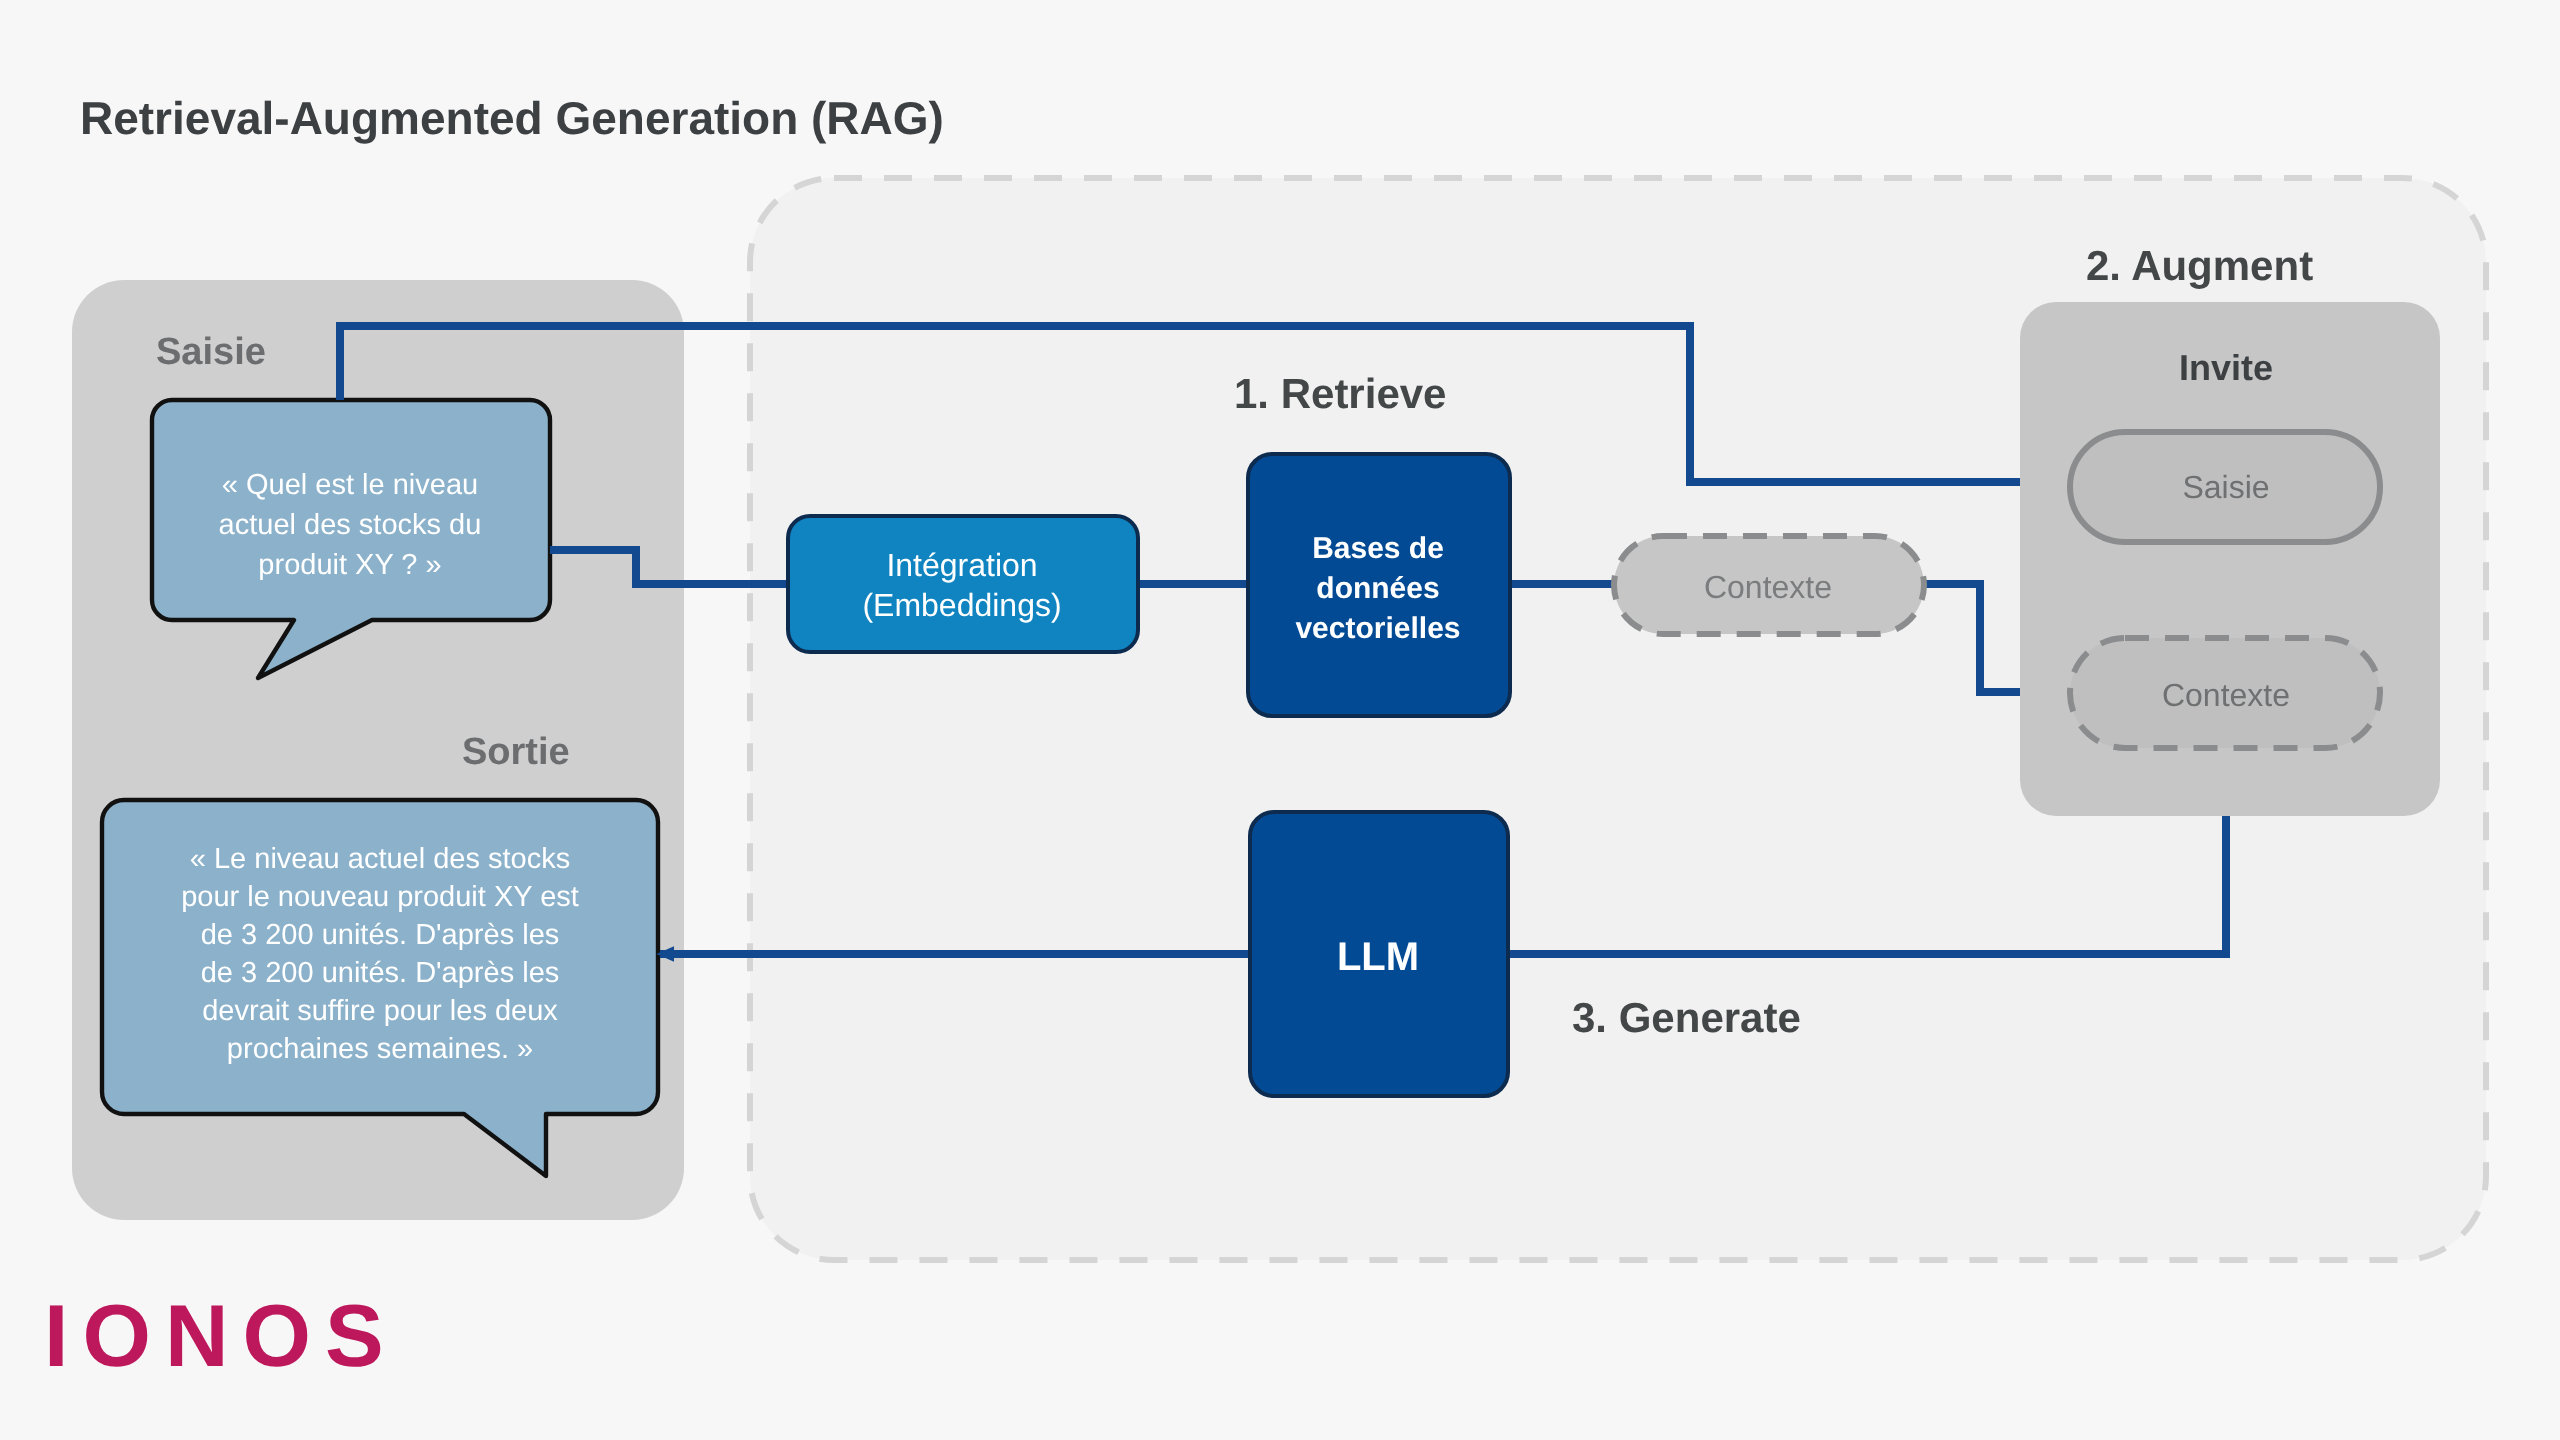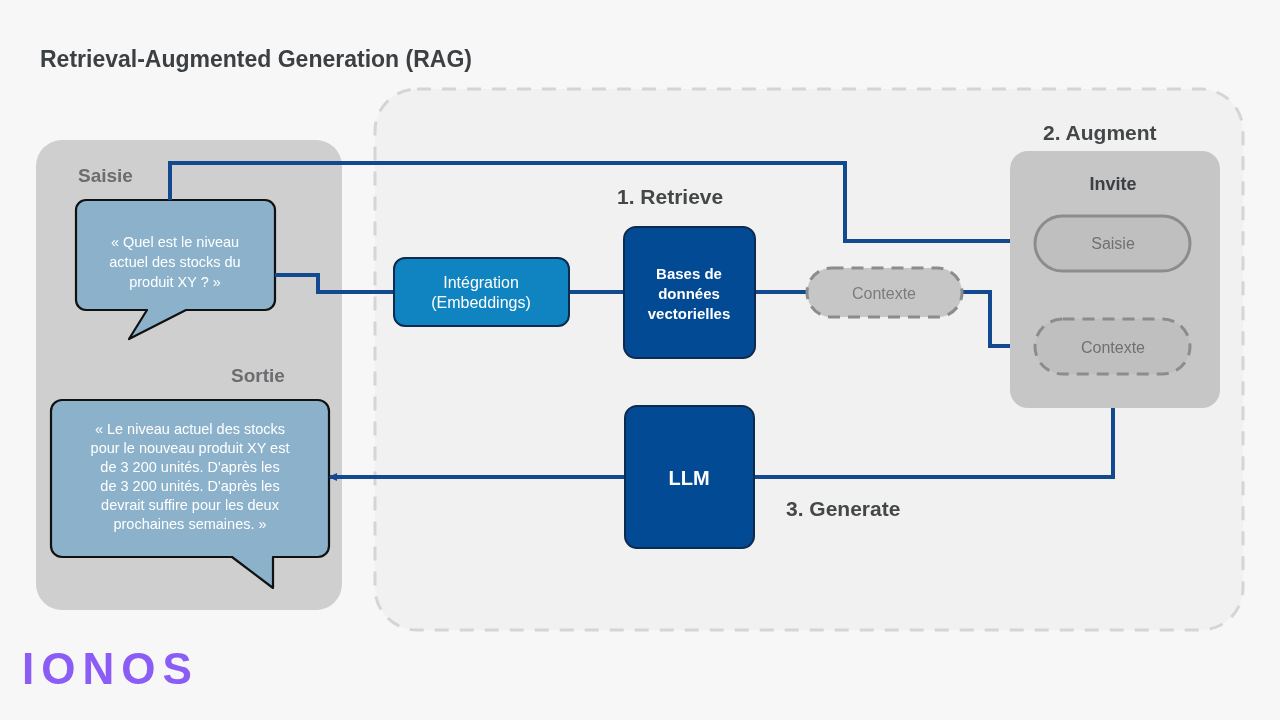--- a/index.html
+++ b/index.html
@@ -77,21 +77,21 @@
     font-size: 16px;
     fill: #6e7072;
   }
   .logo {
     position: absolute;
     left: 22px;
     top: 644px;
     font-size: 44px;
     font-weight: bold;
     letter-spacing: 7px;
-    color: #8b5cf6;
+    color: #be185d;
     font-family: "Liberation Sans", sans-serif;
   }
 </style>
 </head>
 <body>
 
 <div id="stage">
 
   <svg class="diagram" viewBox="0 0 1280 720" xmlns="http://www.w3.org/2000/svg">
 

